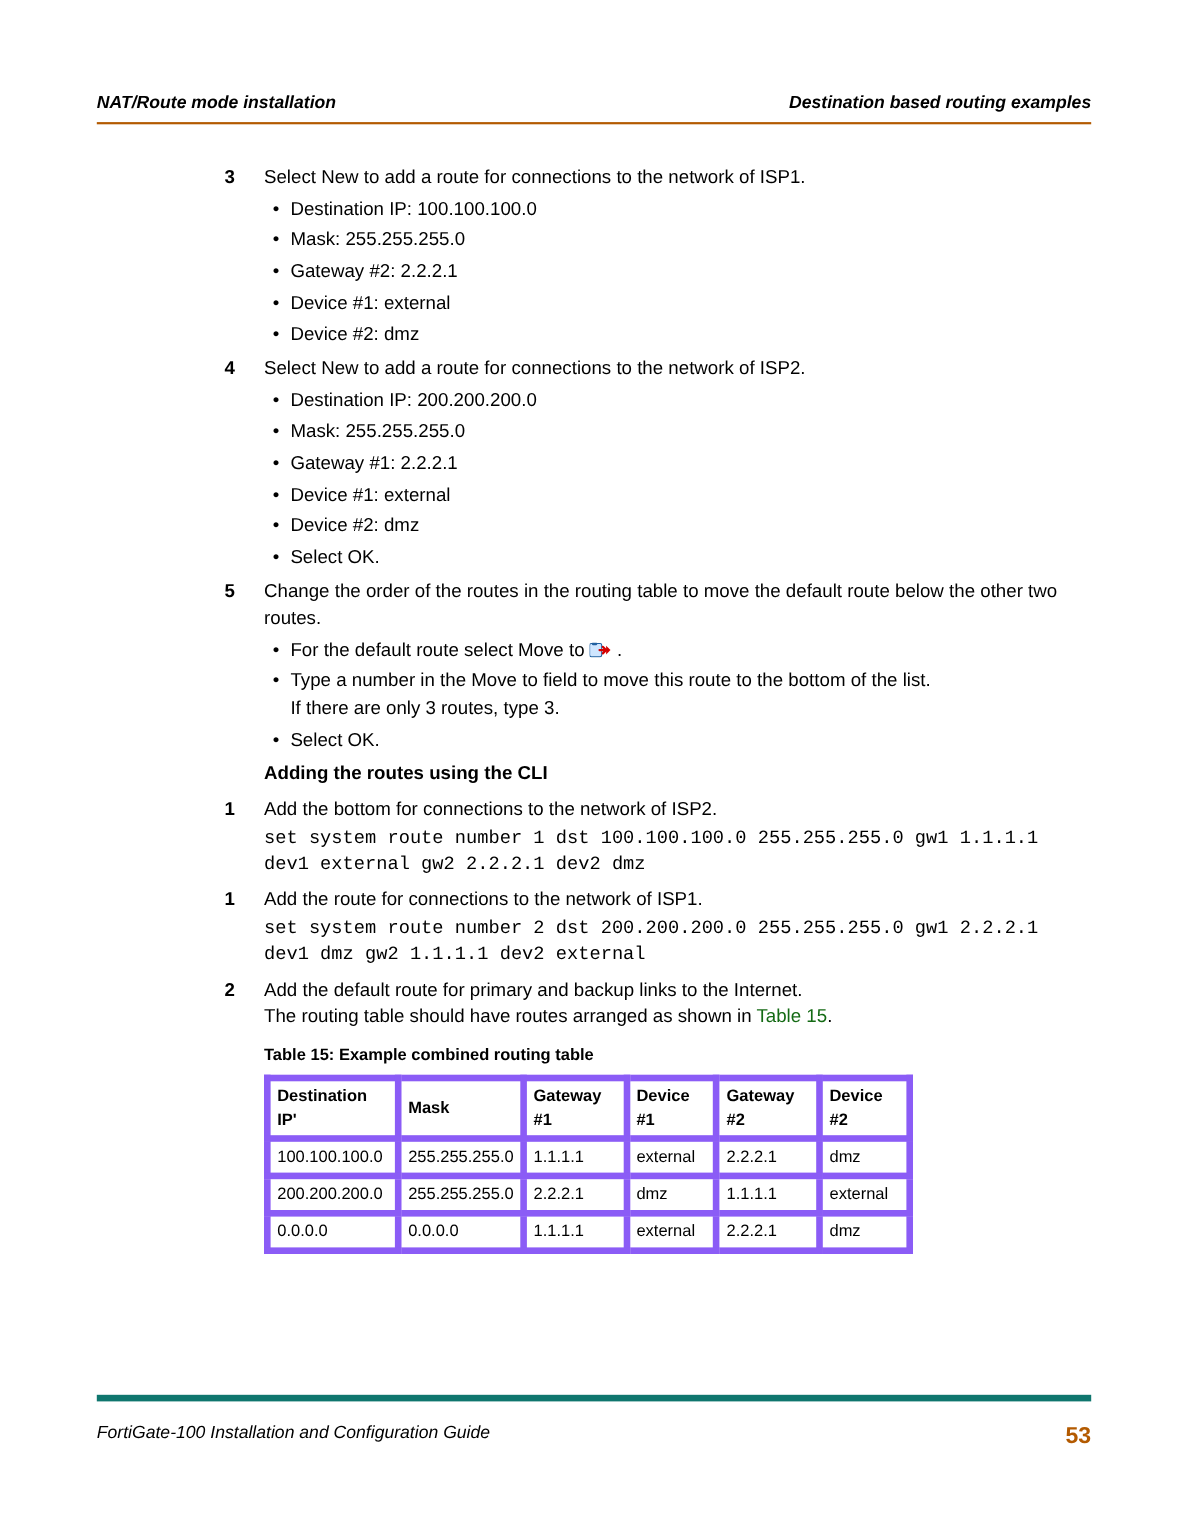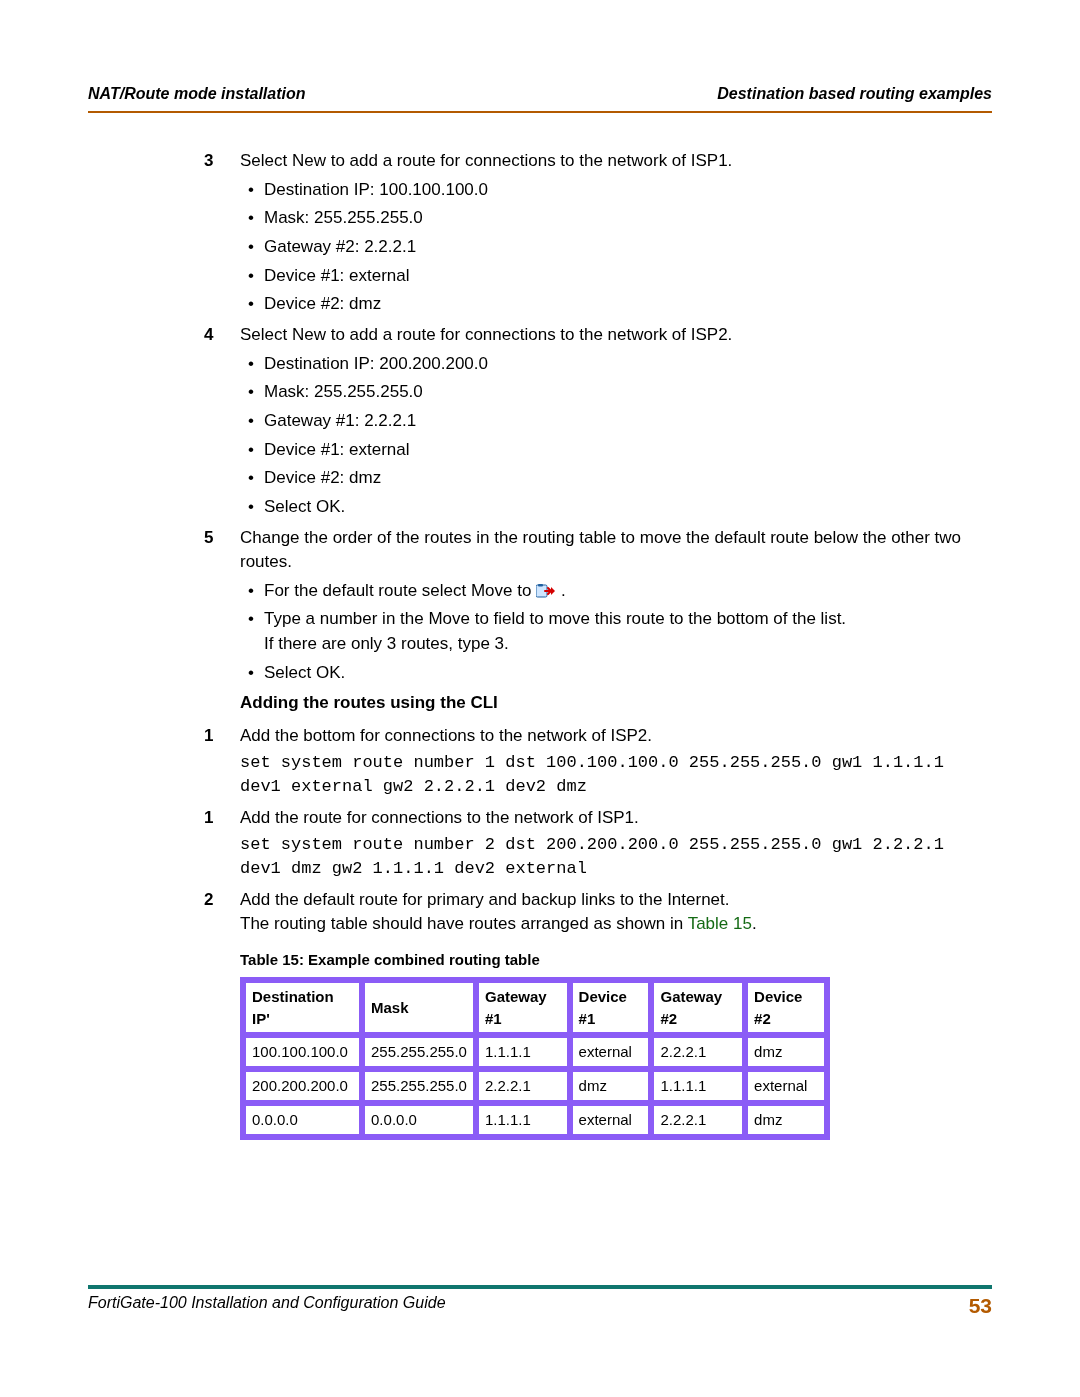--- a/index.html
+++ b/index.html
@@ -98,22 +98,22 @@
     display: inline-block;
     width: 20px;
     height: 14px;
     vertical-align: -2px;
   }
   .footer {
     position: absolute;
     left: 88px;
     right: 88px;
     bottom: 76px;
-    border-top: 4px solid #0f766e;
-    padding-top: 2px;
+    border-top: 6px solid #0f766e;
+    padding-top: 17px;
     display: flex;
     justify-content: space-between;
     font-style: italic;
     font-size: 16px;
   }
   .footer .pagenum {
     font-style: normal;
     font-weight: bold;
     color: #b35a00;
     font-size: 21px;

